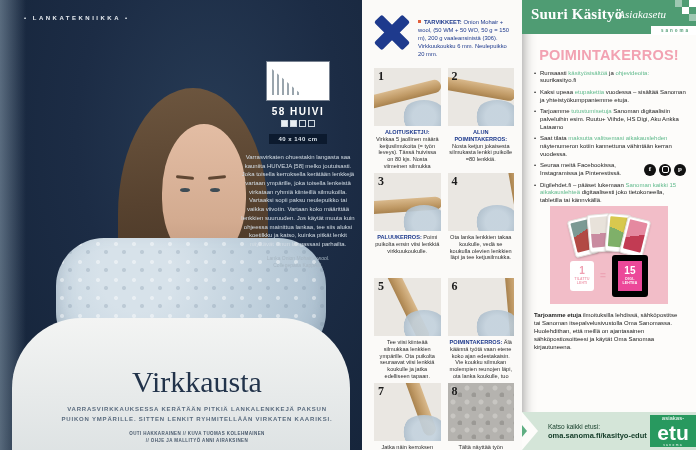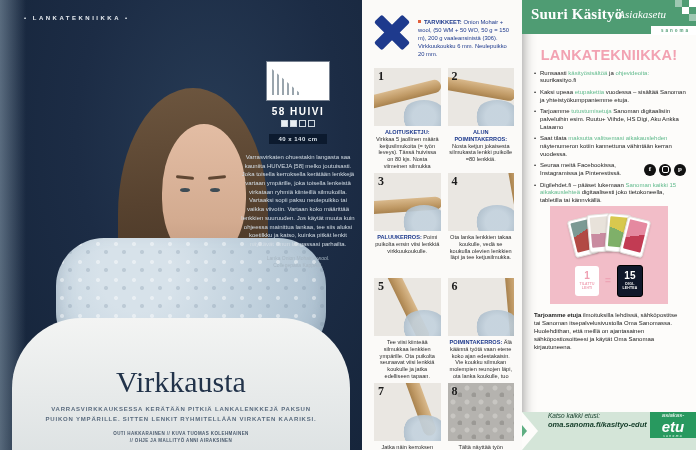--- a/index.html
+++ b/index.html
@@ -43,21 +43,21 @@
   .item-head{margin-top:6px;font-size:10px;font-weight:bold;letter-spacing:1.5px;color:#fff;}
   .difficulty{margin-top:3px;display:flex;justify-content:center;gap:2px;}
   .difficulty .sq{width:5px;height:5px;border:1px solid #cfd8df;background:transparent;}
   .difficulty .sq.filled{background:#e9eef2;}
   .size-badge{display:inline-block;margin-top:4px;background:#0c1a2e;color:#dfe7ee;font-size:6px;
     letter-spacing:.5px;padding:2px 9px;font-weight:bold;}
   .intro{margin-top:8px;font-size:6px;line-height:1.45;color:#d4dde5;font-weight:500;}
   .yarn-credit{margin-top:6px;font-size:5px;color:#a7b6c2;line-height:1.5;}
 
   
-  .title-block{position:absolute;left:14px;bottom:6px;width:334px;text-align:center;z-index:5;}
+  .title-block{position:absolute;left:30px;bottom:6px;width:334px;text-align:center;z-index:5;}
   .big-title{font-family:"Liberation Serif","DejaVu Serif",serif;font-weight:400;color:#22334a;
     font-size:30px;line-height:.98;margin:0;}
   .subtitle{margin-top:8px;font-size:6px;letter-spacing:.8px;color:#5a6b7e;font-weight:bold;line-height:1.7;}
   .byline{margin-top:5px;font-size:4.5px;letter-spacing:.4px;color:#49596c;font-weight:bold;line-height:1.6;}
 
   
   .mid-page{width:160px;height:450px;flex:none;background:#fbfaf8;padding:12px 8px 0 12px;box-sizing:border-box;overflow:hidden;}
   .mat-row{display:flex;gap:8px;align-items:flex-start;height:52px;}
   .xicon{position:relative;width:36px;height:36px;flex:none;margin-top:2px;}
   .xicon i{position:absolute;left:-2px;top:13px;width:40px;height:11px;border-radius:2px;background:#1e3a8d;display:block;}
@@ -118,36 +118,36 @@
   .tab{width:22px;height:36px;border-radius:3px;background:#fff;border:1px solid #e5e0dd;box-shadow:0 1px 2px rgba(0,0,0,.2);
     margin:0 -3px;position:relative;}
   .tab::after{content:"";position:absolute;inset:2px 2px 4px 2px;border-radius:1px;}
   .tab.t1{transform:rotate(-14deg) translateY(4px);} .tab.t1::after{background:linear-gradient(160deg,#7c9a94 40%,#b24a44 40%);}
   .tab.t2{transform:rotate(-5deg);} .tab.t2::after{background:linear-gradient(180deg,#e8e2da 55%,#c98ba0 55%);}
   .tab.t3{transform:rotate(5deg);} .tab.t3::after{background:linear-gradient(200deg,#d8c84e 45%,#7fb069 45%);}
   .tab.t4{transform:rotate(14deg) translateY(4px);} .tab.t4::after{background:linear-gradient(160deg,#e589a0 50%,#c23b53 50%);}
   .equation{position:absolute;left:0;right:0;bottom:7px;display:flex;align-items:center;justify-content:center;gap:6px;}
   .ebadge{width:24px;height:30px;border-radius:3px;display:flex;flex-direction:column;align-items:center;justify-content:center;line-height:1;}
   .ebadge.white{background:#fff;color:#ef9fb1;}
-  .ebadge.pink{background:#0f172a;color:#fff;border:1px solid #000000;}
+  .ebadge.pink{background:#ec4899;color:#fff;border:6px solid #000000;}
   .ebadge .n{font-size:10px;font-weight:bold;}
   .ebadge .l{font-size:3.4px;font-weight:bold;letter-spacing:.2px;text-align:center;margin-top:2px;}
   .eq{color:#eda4b5;font-size:10px;font-weight:bold;}
   .ad-footer-text{margin:7px 12px 0;font-size:6px;line-height:1.35;color:#222;flex:none;}
-  .cta{margin-top:auto;height:38px;display:flex;align-items:flex-start;position:relative;flex:none;background:#d4e5d8;font-style:italic;}
+  .cta{margin-top:auto;height:38px;display:flex;align-items:center;position:relative;flex:none;background:#d4e5d8;}
   .cta-arrow{position:absolute;left:0;top:0;width:0;height:0;border-top:19px solid transparent;
     border-bottom:19px solid transparent;border-left:16px solid #fdfcfa;z-index:2;}
   .cta-arrow::after{content:"";position:absolute;left:-22px;top:-13px;width:0;height:0;
     border-top:13px solid transparent;border-bottom:13px solid transparent;border-left:11px solid #5fae82;}
   .cta-text{flex:1;display:flex;flex-direction:column;justify-content:center;padding-left:26px;color:#123b27;}
   .cta-line1{font-size:6.5px;}
   .cta-line2{font-size:7.5px;font-weight:bold;margin-top:1px;}
   .etu-box{width:46px;background:#28995f;color:#fff;display:flex;flex-direction:column;align-items:center;justify-content:center;line-height:1;}
   .etu-box .t{font-size:6px;}
-  .etu-box .m{font-size:15px;font-weight:bold;margin:1px 0;}
+  .etu-box .m{font-size:21px;font-weight:bold;margin:1px 0;}
   .etu-box .s{font-size:3.2px;letter-spacing:1.4px;}
 </style>
 </head>
 <body>
 
 <div class="spread">
 
   <section class="left-page">
     <div class="light-band"></div>
     <div class="hair"></div>
@@ -258,21 +258,21 @@
   <section class="right-page">
     <header class="ad-header">
       <span class="logo">Suuri Käsityö</span>
       <span class="logo-script">Asiakasetu</span>
       <span class="checker"></span>
       <span class="sanoma-strip">sanoma</span>
     </header>
 
     <h2 class="ad-headline">
       <br>
-      <span>LANKATEKNIIKKA!</span>
+      <span>POIMINTAKERROS!</span>
     </h2>
 
     <ul class="benefits" id="benefits">
         <li class="benefit">
           <span class="btxt"><span>Runsaasti </span><span class="hl">käsityösisältöä</span><span> ja </span><span class="hl">ohjevideoita:</span><span> suurikasityo.fi</span></span>
         </li>
         <li class="benefit">
           <span class="btxt"><span>Kaksi upeaa </span><span class="hl">etupakettia</span><span> vuodessa – sisältää Sanoman ja yhteistyökumppaniemme etuja.</span></span>
         </li>
         <li class="benefit">

